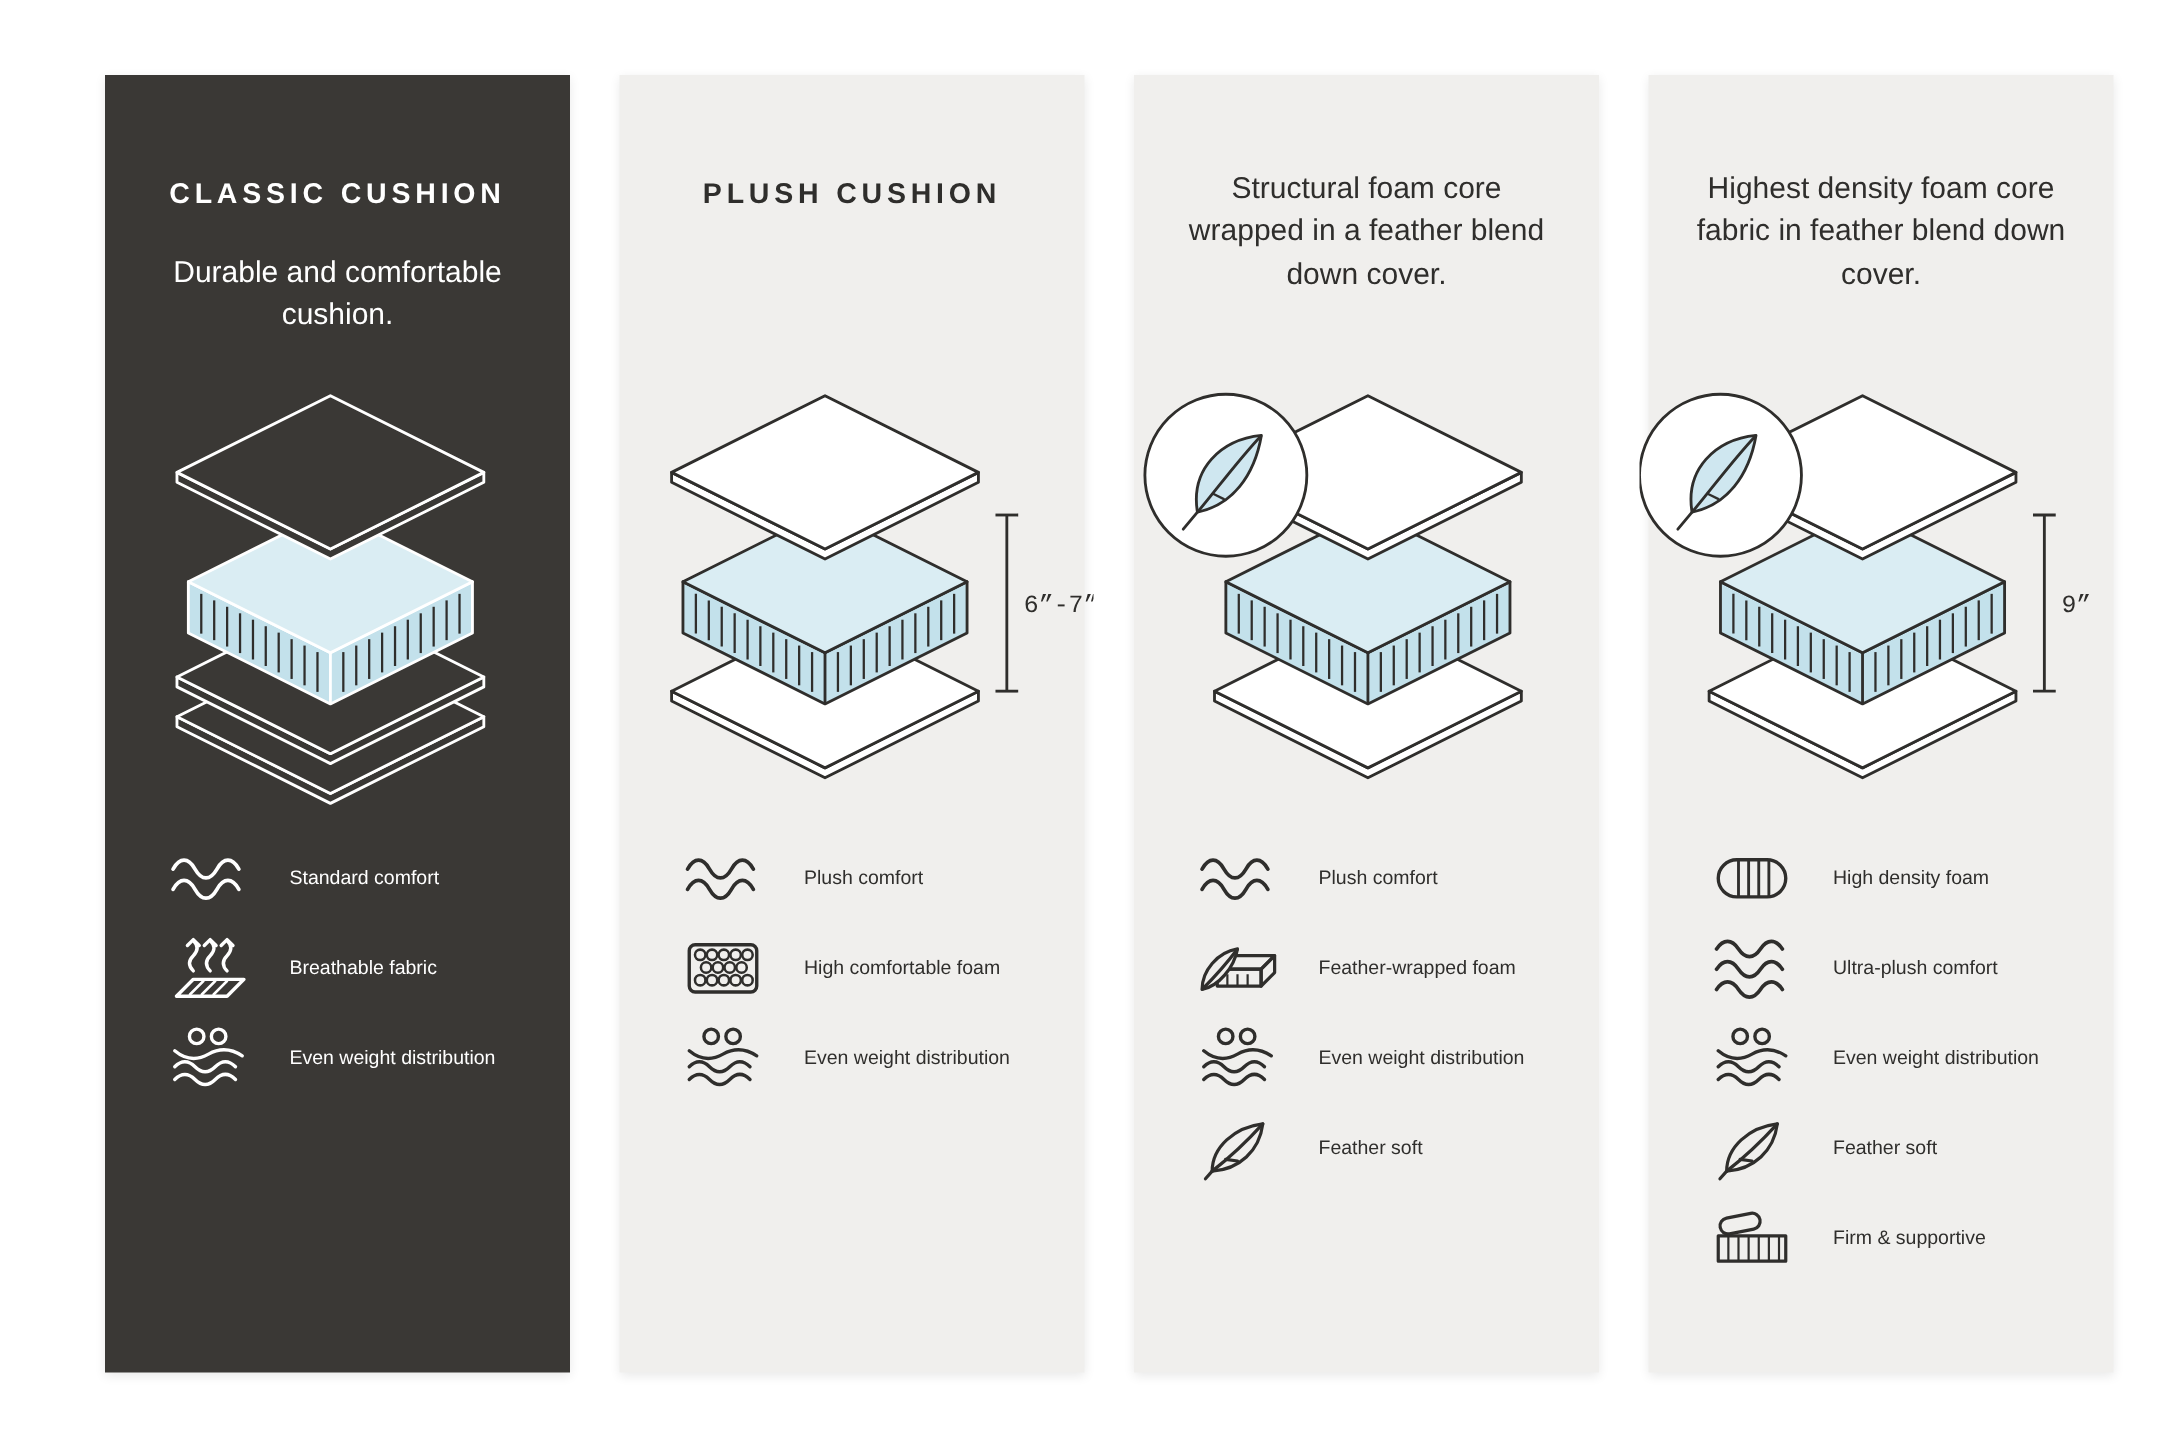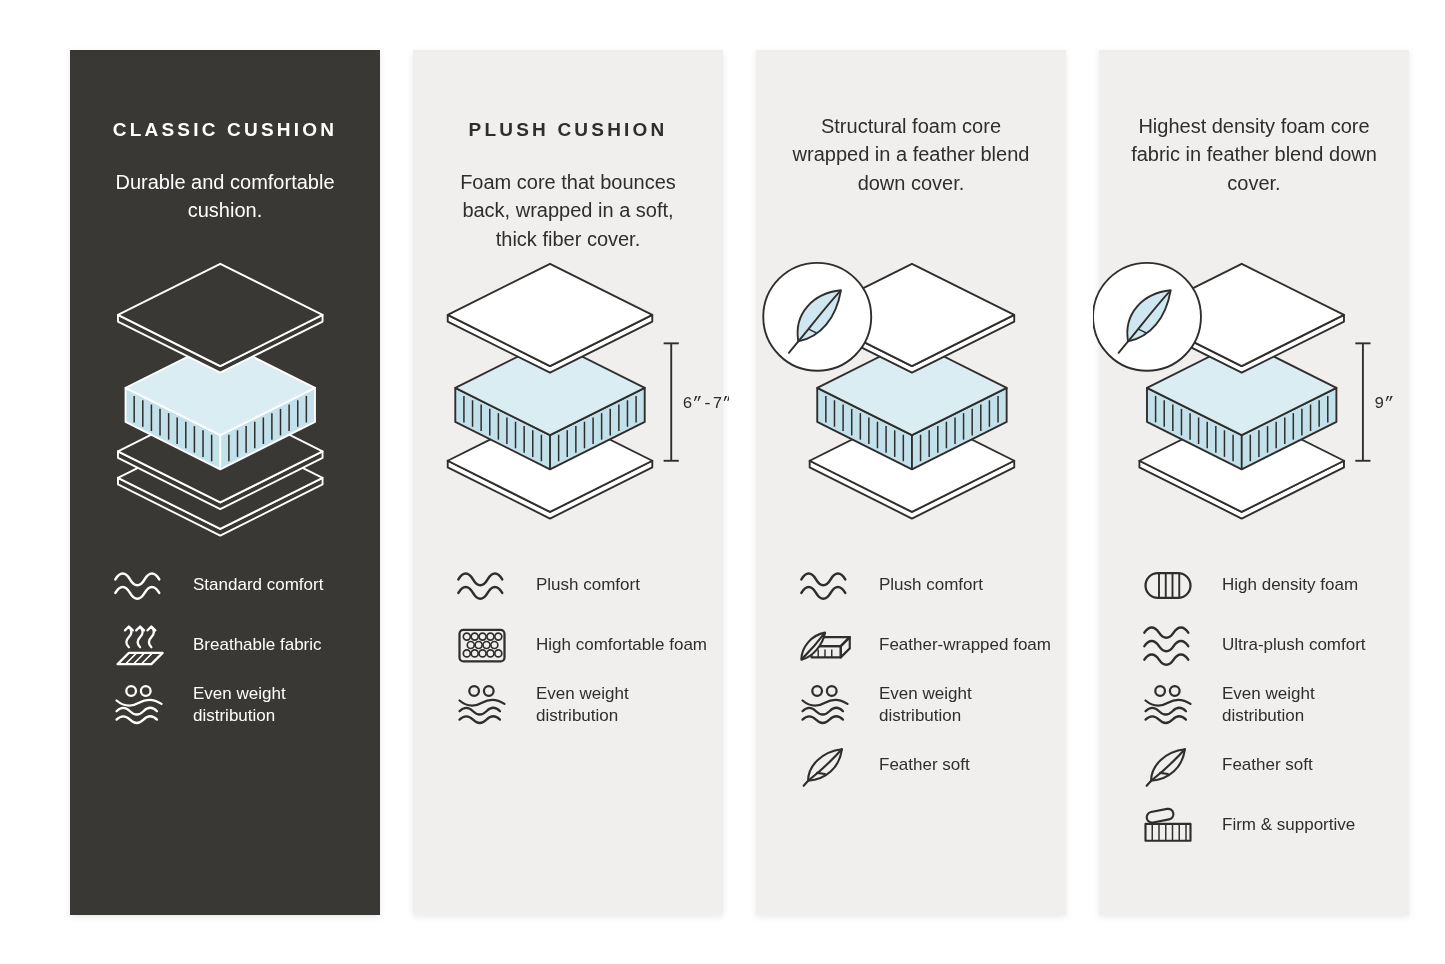--- a/index.html
+++ b/index.html
@@ -35,21 +35,21 @@
   }
   .diagram svg{width:100%;height:auto;display:block;}
 
   .features{
     position:absolute;top:512px;left:42px;right:14px;
     margin:0;padding:0;list-style:none;
   }
   .feature{display:flex;align-items:center;gap:27px;min-height:46px;margin-bottom:14px;}
   .f-icon{flex:0 0 54px;height:46px;display:flex;align-items:center;justify-content:center;color:var(--panel-fg);}
   .f-icon svg{width:54px;height:46px;}
-  .f-label{font-size:17px;line-height:1.32;}
+  .f-label{font-size:13px;line-height:1.32;}
 </style>
 </head>
 <body>
 
 <div class="canvas">
   <main class="panels">
   <section class="panel dark">
     <header class="panel-head">
       <h2 class="panel-title">CLASSIC CUSHION</h2>
       <p class="panel-desc">Durable and comfortable cushion.</p>
@@ -139,21 +139,20 @@
               </svg>
             </span>
     <span class="f-label">Even weight distribution</span>
   </li>
 </ul>
   </section>
 
   <section class="panel light">
     <header class="panel-head">
       <h2 class="panel-title">PLUSH CUSHION</h2>
-      <p class="panel-desc">Foam core that bounces back, wrapped in a soft, thick fiber cover.</p>
     </header>
     <div class="diagram">
           <svg viewBox="0 0 340 295" role="img" xmlns="http://www.w3.org/2000/svg">
             <g>
               <polygon points="43,212 151,266 259,212 259,219 151,273 43,219" fill="#ffffff" stroke="#2f2e2c" stroke-width="2" stroke-linejoin="round"></polygon>
               <polygon points="43,212 151,158 259,212 151,266" fill="#ffffff" stroke="#2f2e2c" stroke-width="2" stroke-linejoin="round"></polygon>
             </g>
             <g>
               <polygon points="51,135 151,185 251,135 251,171 151,221 51,171" fill="#c3e1eb" stroke="#2f2e2c" stroke-width="2" stroke-linejoin="round"></polygon>
               <line x1="60.1" y1="143.5" x2="60.1" y2="171.5" stroke="#2f2e2c" stroke-width="1.6"></line>

